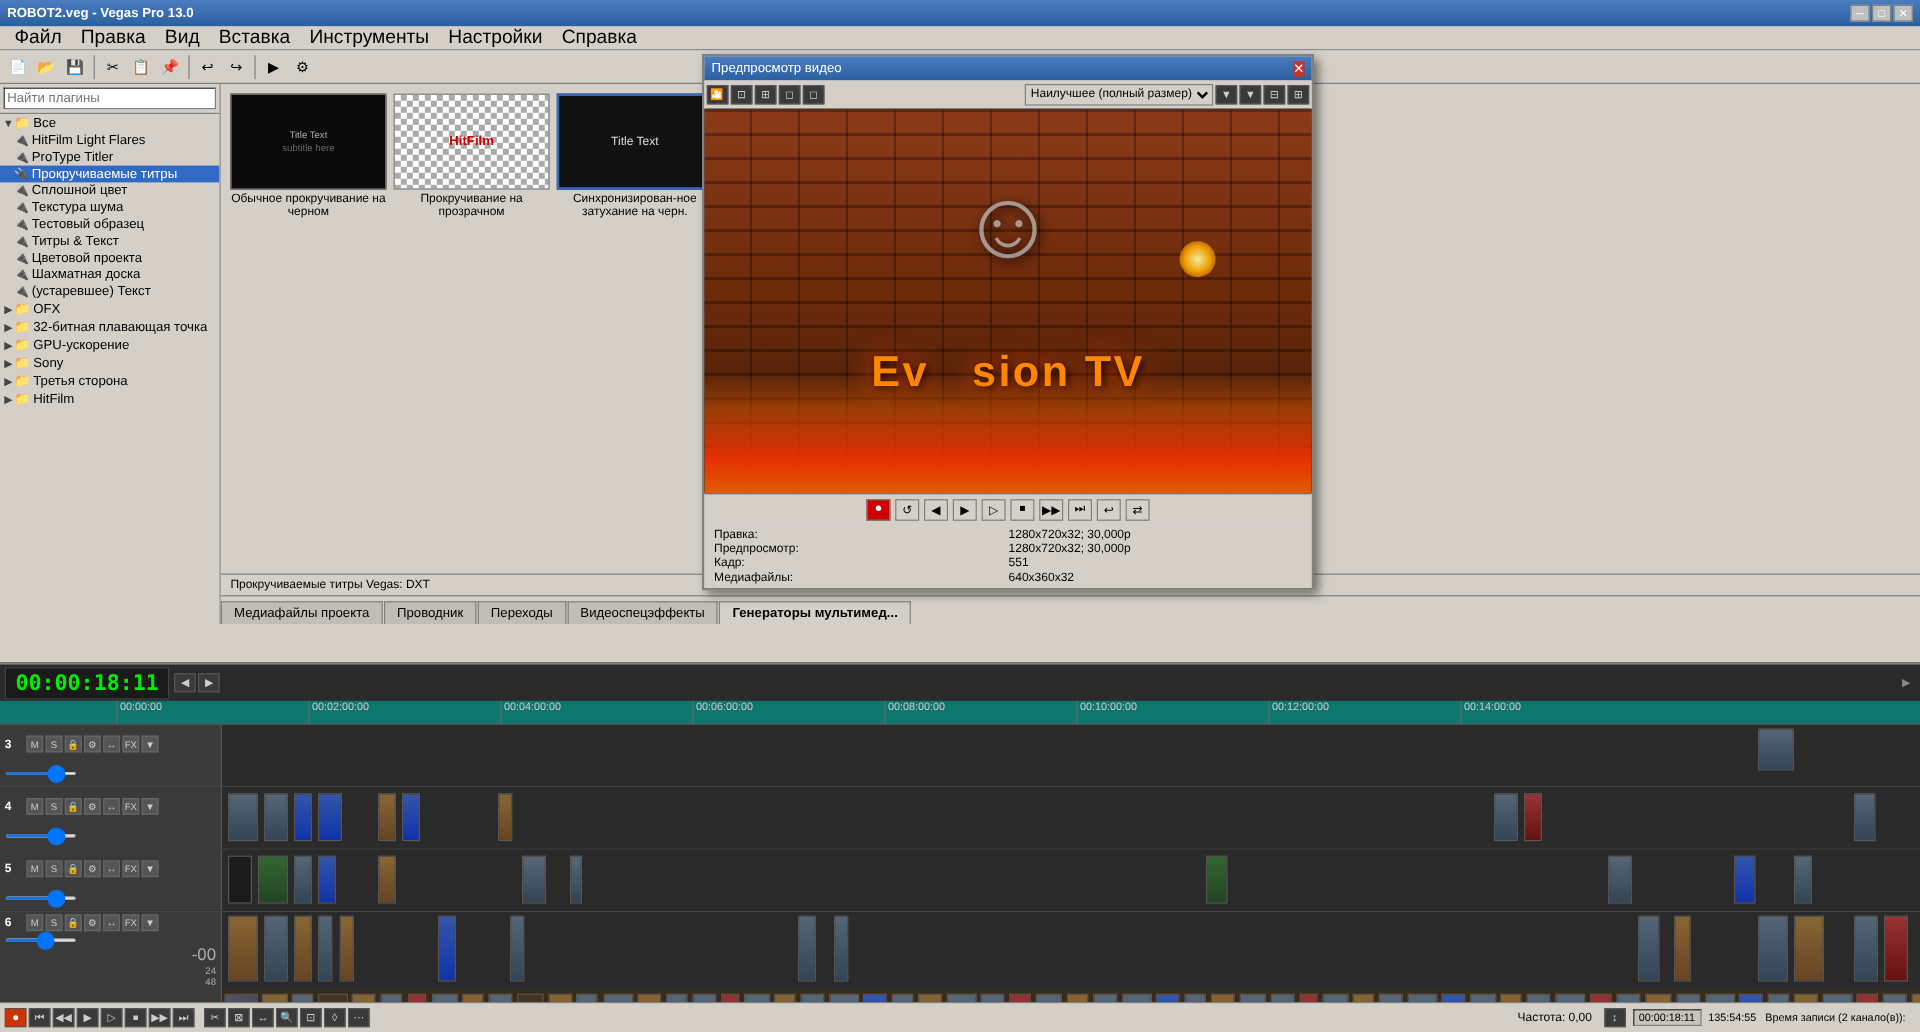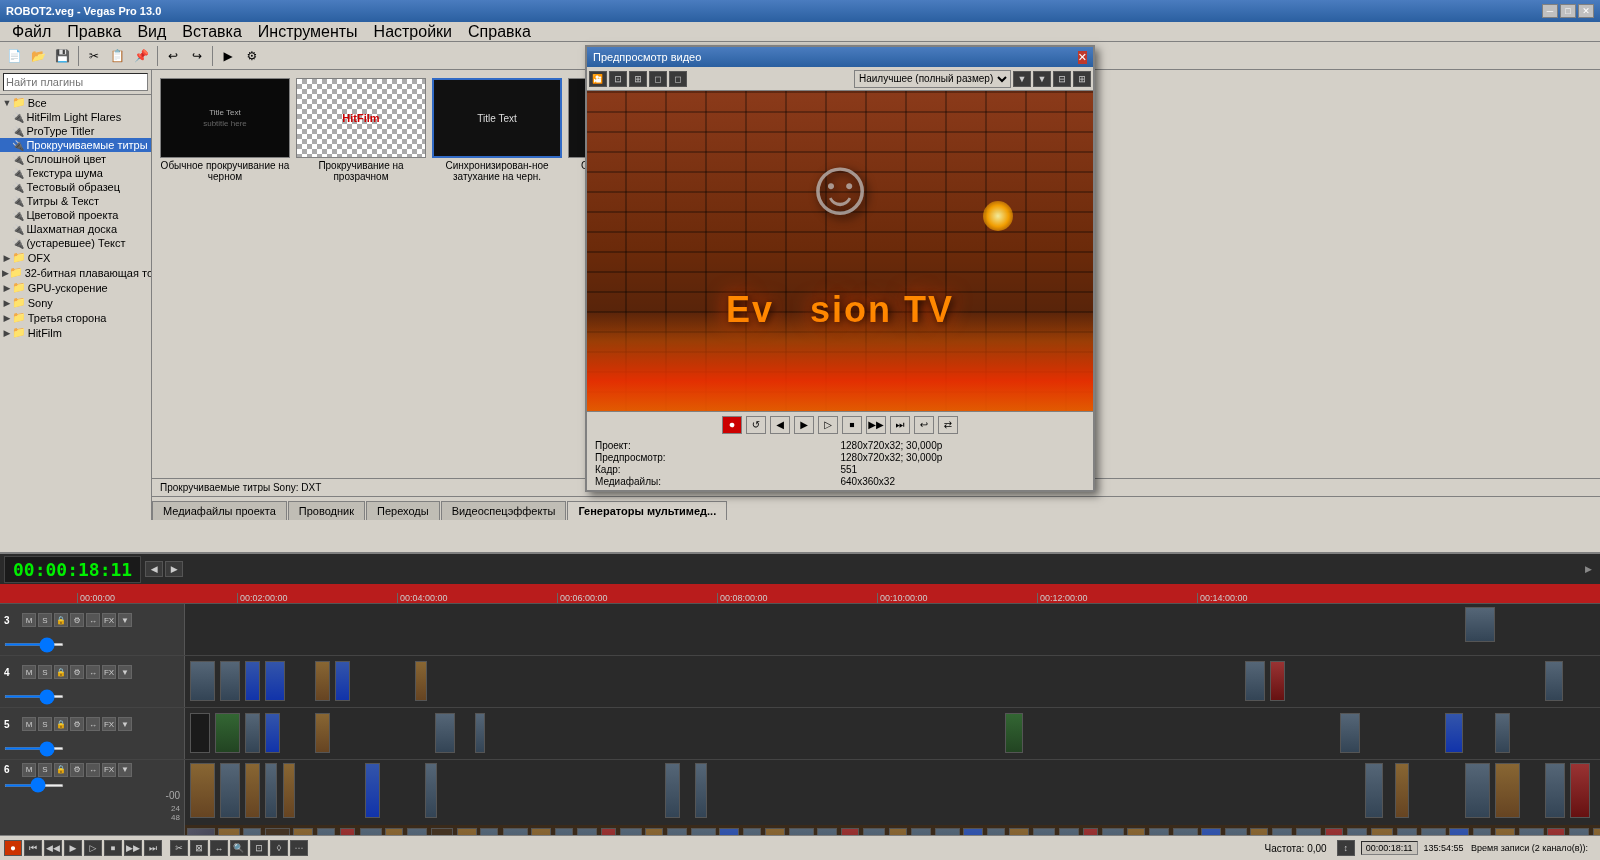--- a/index.html
+++ b/index.html
@@ -74,21 +74,21 @@
     }
 
     
     #main-content {
       display: flex;
       height: calc(860px - 22px - 20px - 28px - 25px);
     }
 
     
     #left-panel {
-      width: 152px;
+      width: 184px;
       background: #d4d0c8;
       border-right: 1px solid #808080;
       display: flex;
       flex-direction: column;
       overflow: hidden;
     }
     #search-box {
       padding: 3px;
       border-bottom: 1px solid #808080;
     }
@@ -279,25 +279,24 @@
       left: 0;
       right: 0;
       height: 308px;
       background: #2a2a2a;
       border-top: 2px solid #808080;
       display: flex;
       flex-direction: column;
     }
     #timeline-ruler {
       height: 20px;
-      background: #b91c1c;
+      background: #0f766e;
       border-bottom: 1px solid #555;
       display: flex;
-      align-items: flex-end;
-      padding-left: 77px;
+      padding-left: 97px;
       overflow: hidden;
     }
     .ruler-mark {
       font-size: 9px;
       color: #ccc;
       width: 160px;
       flex-shrink: 0;
       border-left: 1px solid #666;
       padding-left: 2px;
     }
@@ -628,21 +627,21 @@
             <span style="color:#3399ff; font-weight:bold; font-size:11px;">Title</span>
             <span style="color:#33cc33; font-size:9px;"> Text</span>
           </div>
         </div>
         <div class="preset-label">Обратное прокручивание,<br>главные цвета</div>
       </div>
 
     </div>
 
     <div id="status-bar-bottom">
-      <span>Прокручиваемые титры Sony: DXT</span>
+      <span>Прокручиваемые титры Vegas: DXT</span>
     </div>
 
     <div id="effects-tabs">
       <div class="effects-tab">Медиафайлы проекта</div>
       <div class="effects-tab">Проводник</div>
       <div class="effects-tab">Переходы</div>
       <div class="effects-tab">Видеоспецэффекты</div>
       <div class="effects-tab active">Генераторы мультимед...</div>
     </div>
   </div>
@@ -682,21 +681,21 @@
     <div class="ctrl-btn">◀</div>
     <div class="ctrl-btn">▶</div>
     <div class="ctrl-btn">▷</div>
     <div class="ctrl-btn">⏹</div>
     <div class="ctrl-btn">▶▶</div>
     <div class="ctrl-btn">⏭</div>
     <div class="ctrl-btn">↩</div>
     <div class="ctrl-btn">⇄</div>
   </div>
   <div id="preview-info">
-    <span>Проект:</span>
+    <span>Правка:</span>
     <span>1280x720x32; 30,000p</span>
     <span>Предпросмотр:</span>
     <span>1280x720x32; 30,000p</span>
     <span>Кадр:</span>
     <span>551</span>
     <span>Медиафайлы:</span>
     <span>640x360x32</span>
   </div>
 </div>
 
@@ -801,21 +800,21 @@
       <div class="track-controls" style="height:65px;">
         <span class="track-number">6</span>
         <div class="track-icon-btn">M</div>
         <div class="track-icon-btn">S</div>
         <div class="track-icon-btn">🔒</div>
         <div class="track-icon-btn">⚙</div>
         <div class="track-icon-btn">↔</div>
         <div class="track-icon-btn">FX</div>
         <div class="track-icon-btn">▼</div>
         <input type="range" class="track-slider" min="0" max="100" value="60" style="margin-top: 4px;">
-        <div style="color:#aaa; font-size:10px; width:100%; text-align:right;">-00</div>
+        <div style="color:#aaa; font-size:14px; width:100%; text-align:right;">-00</div>
         <div style="color:#aaa; font-size:8px; width:100%; text-align:right;">24<br>48</div>
       </div>
       <div class="track-content" style="height:65px;">
 
         <div class="clip clip-orange" style="left:5px; width:25px; height:55px; top:3px;"></div>
         <div class="clip clip-video" style="left:35px; width:20px; height:55px; top:3px;"></div>
         <div class="clip clip-orange" style="left:60px; width:15px; height:55px; top:3px;"></div>
         <div class="clip clip-video" style="left:80px; width:12px; height:55px; top:3px;"></div>
         <div class="clip clip-orange" style="left:98px; width:12px; height:55px; top:3px;"></div>
         <div class="clip clip-blue" style="left:180px; width:15px; height:55px; top:3px;"></div>

